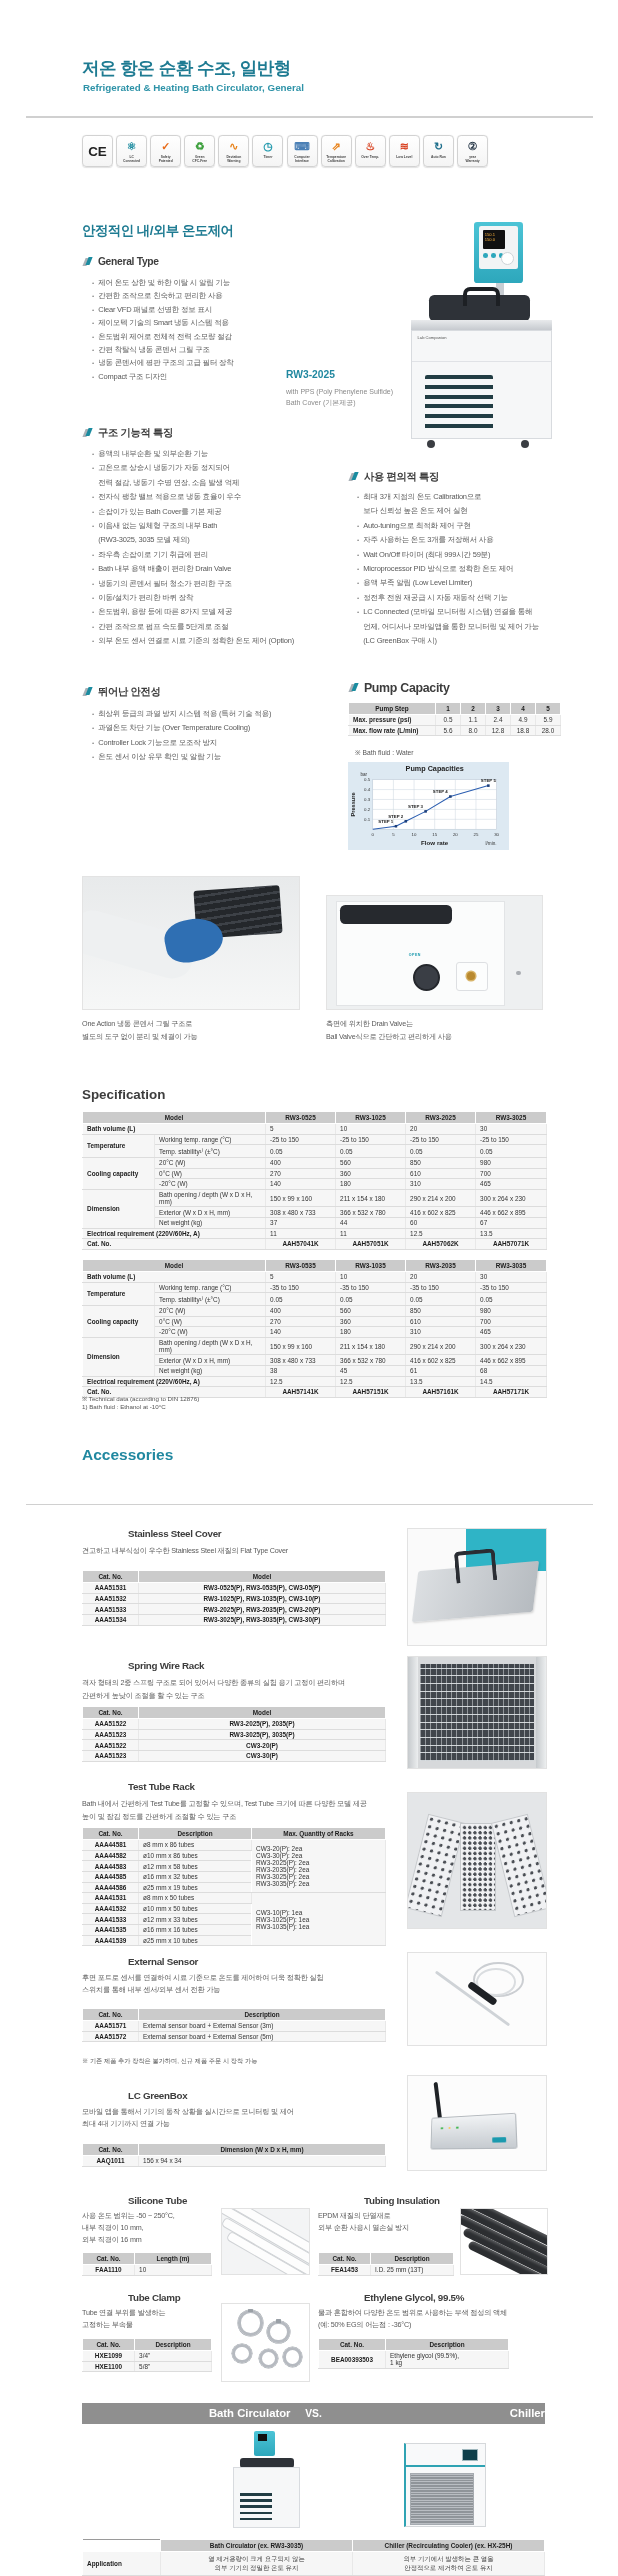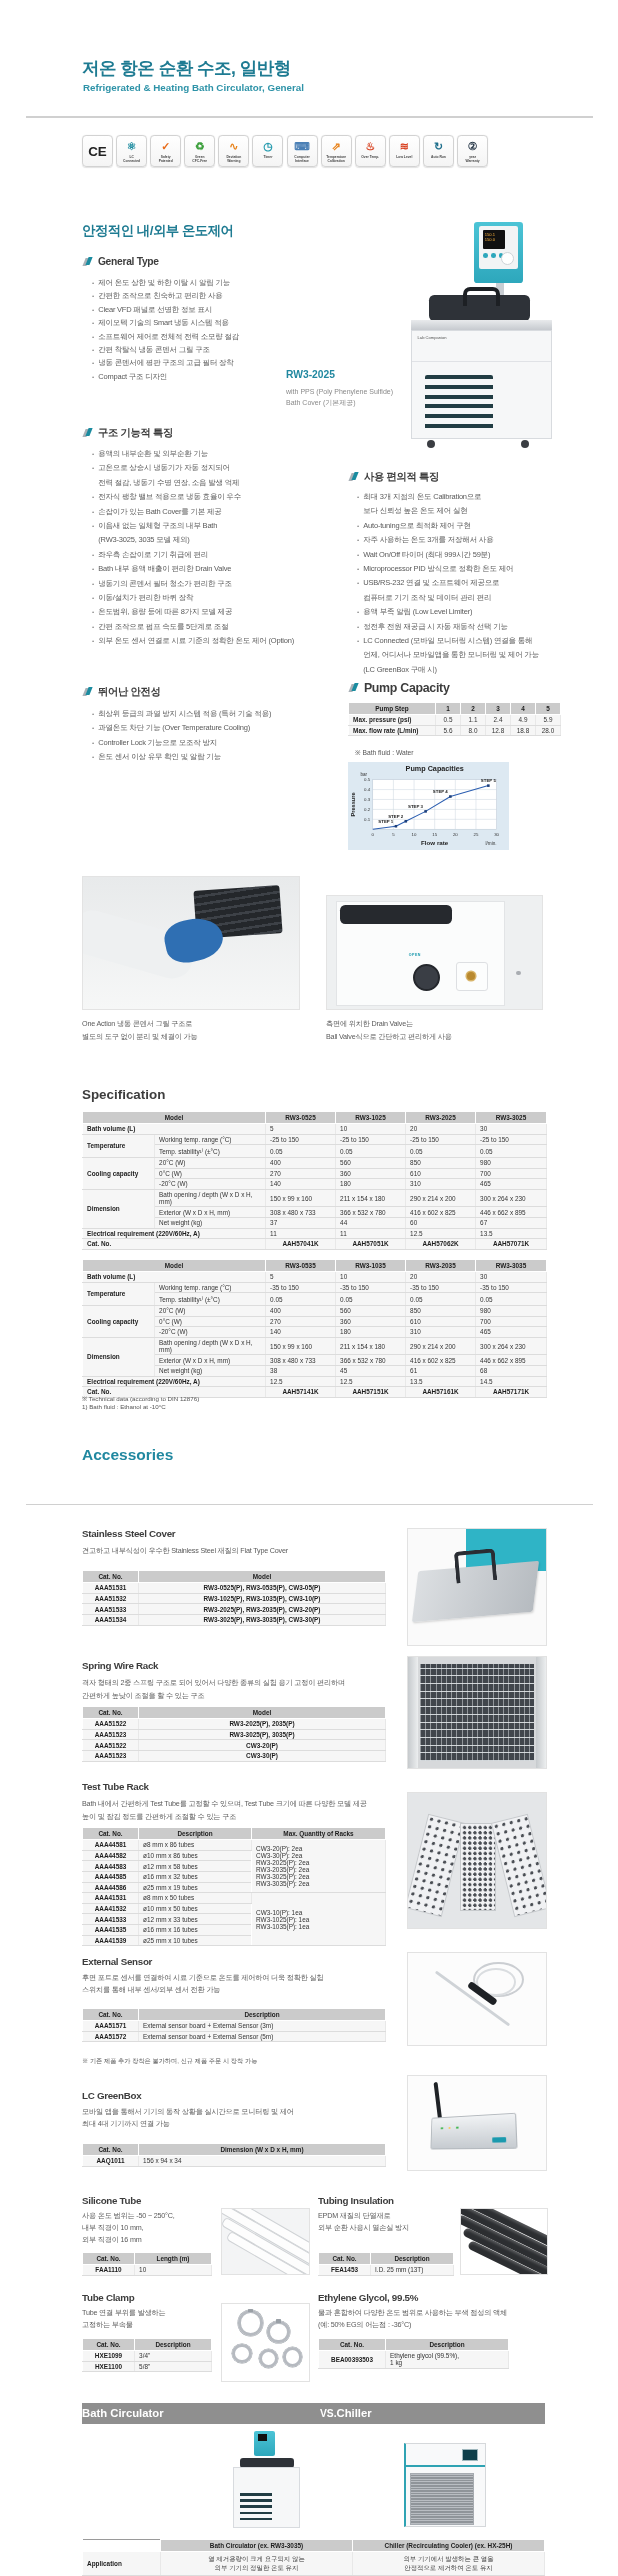--- a/index.html
+++ b/index.html
@@ -6,21 +6,21 @@
   body{width:618px;height:2909px;position:relative;font-family:"Liberation Sans",sans-serif;color:#333;}
   .abs{position:absolute;}
   .pre{white-space:pre-line;}
   
   .pagetitle{font-size:17.5px;font-weight:bold;color:#1e7b92;letter-spacing:-0.5px;}
   .pagesub{font-size:9.8px;font-weight:bold;color:#2e93a8;}
   .bigteal{font-size:15.5px;font-weight:bold;color:#2188a0;}
   .secmain{font-size:13.4px;font-weight:bold;color:#1e7b92;letter-spacing:-0.5px;}
   .spechead{font-size:13.4px;font-weight:bold;color:#3d3d3d;}
   .sech{font-size:10.3px;font-weight:bold;color:#3d3d3d;display:flex;align-items:center;letter-spacing:-0.3px;}
-  .acch{font-size:9.8px;font-weight:bold;color:#3d3d3d;letter-spacing:-0.3px;}
+  .acch{font-size:9.8px;font-weight:bold;color:#3d3d3d;letter-spacing:-0.3px;margin-left:46px;}
   .mark{display:inline-block;width:11.3px;height:9.3px;position:relative;margin-right:4.6px;}
   .mark i{position:absolute;width:4.1px;height:8.2px;transform:skewX(-22deg);}
   .mark .mg{left:1.5px;top:1px;background:#aab1b7;}
   .mark .mt{left:5.2px;top:0;background:#1b8ca0;}
   .divider{background:#d0d0d0;}
   
   .bullets{font-size:7.5px;color:#5a5a5a;}
   .bul{display:flex;gap:4.1px;}
   .dot{color:#8a8a8a;font-size:6.2px;line-height:inherit;}
   .btxt{white-space:pre-line;letter-spacing:-0.2px;}
@@ -38,22 +38,22 @@
   .tbl .b{font-weight:bold;color:#1c1c1c;}
   .tbl .al{text-align:left;}
   .tbl .ac{text-align:center;}
   .tbl .blank{background:#fff;border:none;}
   .vs-table td{padding:2.6px 4.1px;}
   
   .ph{border:0.5px solid #e3e3e3;overflow:hidden;background:#f5f6f7;}
   .cap{font-size:7.2px;color:#5a5a5a;white-space:pre-line;letter-spacing:-0.2px;line-height:1.8;}
   
   .vsbanner{background:#8f8f8f;color:#fff;font-weight:bold;font-size:11.3px;display:flex;align-items:center;}
-  .vsbanner .half{flex:1;text-align:left;}
-  .vsbanner .mid{width:46px;text-align:right;font-size:10.3px;}
+  .vsbanner .half{flex:1;text-align:right;padding-left:32px;}
+  .vsbanner .mid{width:46px;text-align:center;font-size:10.3px;}
   
   #pump-chart{background:#dde9f2;}
   
   .p-ctrl{position:absolute;left:77px;top:0;width:49px;height:61px;background:linear-gradient(#4cc4d6,#2da7bc);border-radius:3.1px;}
   .p-face{position:absolute;left:5.2px;top:4.1px;width:39px;height:43px;background:#f2f4f5;border-radius:2.1px;}
   .p-disp{position:absolute;left:4.1px;top:4.1px;width:21.6px;height:18.5px;background:#111;border-radius:1px;color:#ffb43c;font-size:4.1px;padding:1.5px;box-sizing:border-box;line-height:1.3;}
   .p-dots{position:absolute;left:4.1px;top:27px;width:31px;height:5.2px;display:flex;gap:3.1px;}
   .p-dots i{width:4.6px;height:4.6px;border-radius:50%;background:#2da7bc;}
   .p-knob{position:absolute;right:4.1px;top:26px;width:11.3px;height:11.3px;border-radius:50%;background:#fff;border:1px solid #cdd4d8;}
   .p-stem{position:absolute;left:99px;top:61px;width:8.2px;height:13.4px;background:#c9ced3;}
@@ -196,21 +196,21 @@
     <div class="bul">
       <span class="dot">•</span>
       <span class="btxt">Clear VFD 패널로 선명한 정보 표시</span>
     </div>
     <div class="bul">
       <span class="dot">•</span>
       <span class="btxt">제이오텍 기술의 Smart 냉동 시스템 적용</span>
     </div>
     <div class="bul">
       <span class="dot">•</span>
-      <span class="btxt">소프트웨어 제어로 전체적 전력 소모량 절감</span>
+      <span class="btxt">온도범위 제어로 전체적 전력 소모량 절감</span>
     </div>
     <div class="bul">
       <span class="dot">•</span>
       <span class="btxt">간편 착탈식 냉동 콘덴서 그릴 구조</span>
     </div>
     <div class="bul">
       <span class="dot">•</span>
       <span class="btxt">냉동 콘덴서에 평판 구조의 고급 필터 장착</span>
     </div>
     <div class="bul">
@@ -357,25 +357,20 @@
       <span class="dot">•</span>
       <span class="btxt">자주 사용하는 온도 3개를 저장해서 사용</span>
     </div>
     <div class="bul">
       <span class="dot">•</span>
       <span class="btxt">Wait On/Off 타이머 (최대 999시간 59분)</span>
     </div>
     <div class="bul">
       <span class="dot">•</span>
       <span class="btxt">Microprocessor PID 방식으로 정확한 온도 제어</span>
-    </div>
-    <div class="bul">
-      <span class="dot">•</span>
-      <span class="btxt">USB/RS-232 연결 및 소프트웨어 제공으로
-컴퓨터로 기기 조작 및 데이터 관리 편리</span>
     </div>
     <div class="bul">
       <span class="dot">•</span>
       <span class="btxt">용액 부족 알림 (Low Level Limiter)</span>
     </div>
     <div class="bul">
       <span class="dot">•</span>
       <span class="btxt">정전후 전원 재공급 시 자동 재동작 선택 기능</span>
     </div>
     <div class="bul">

